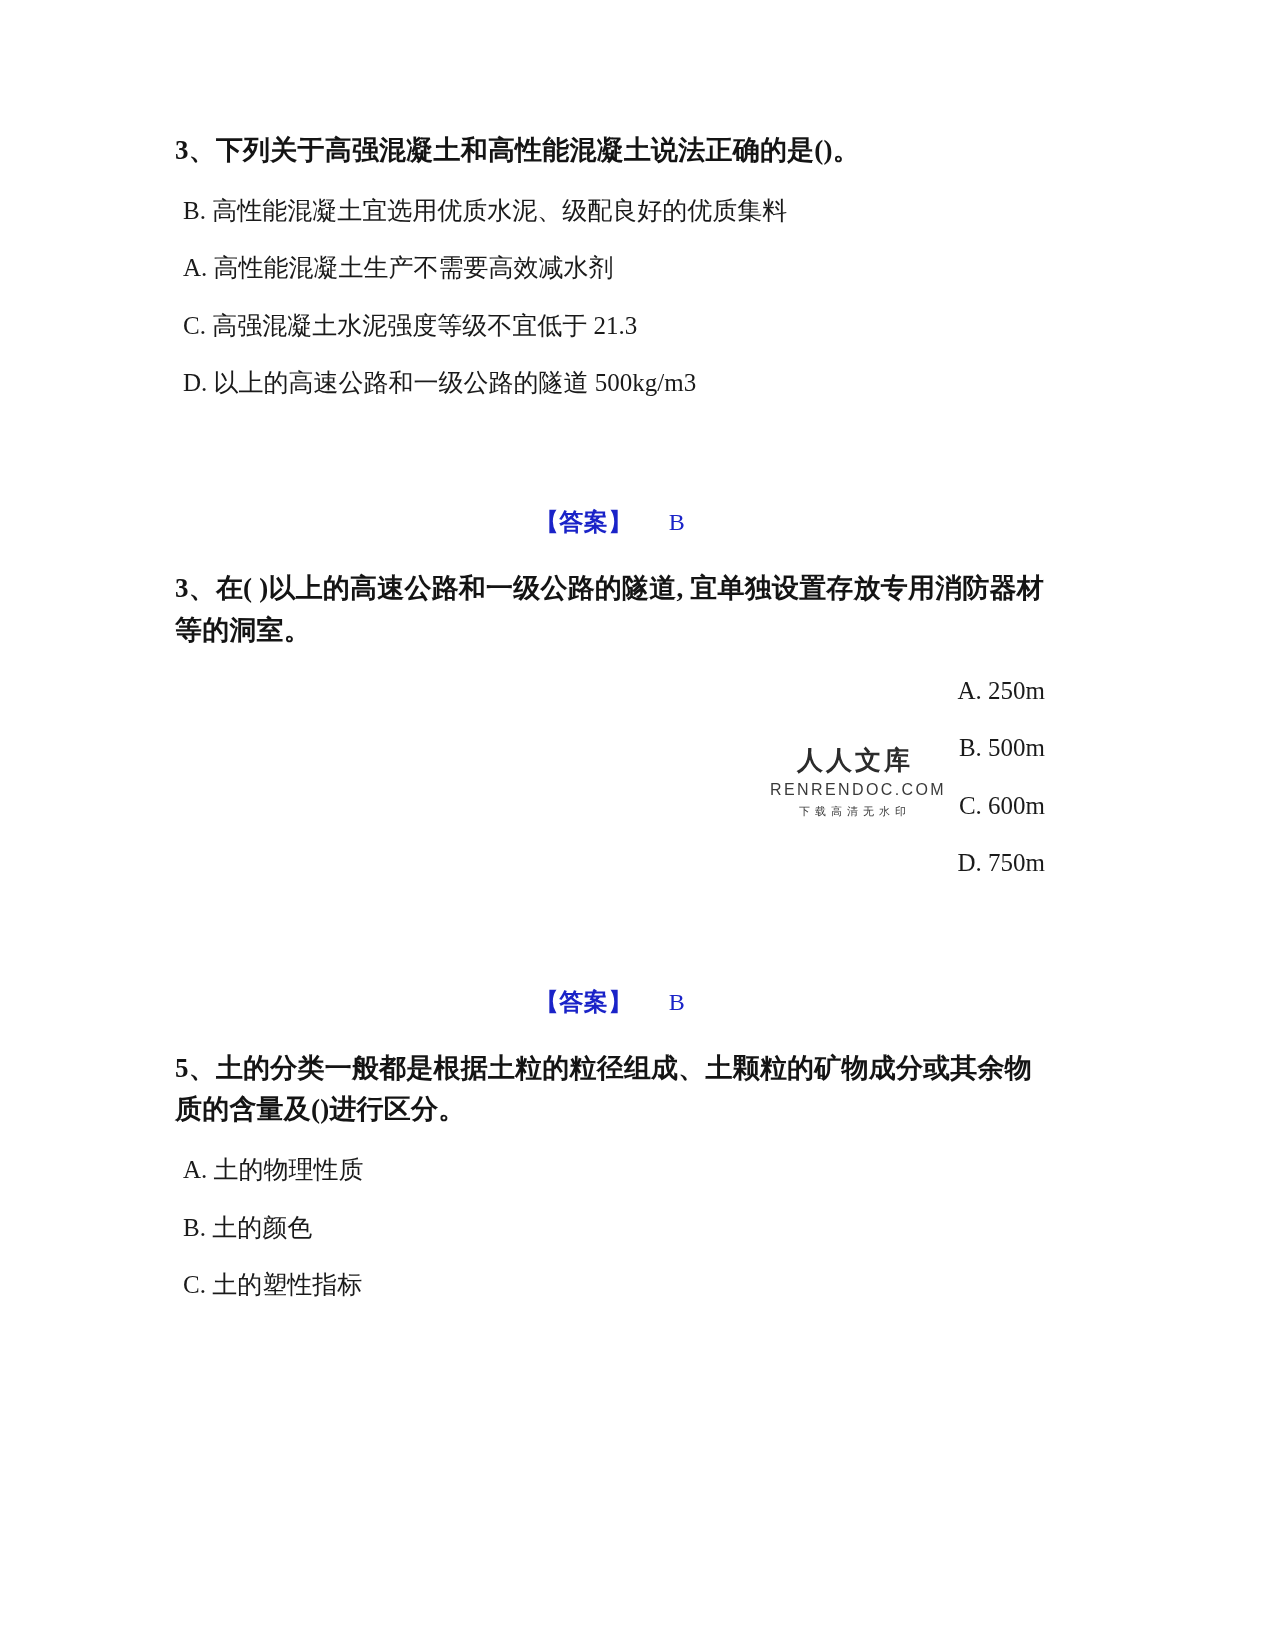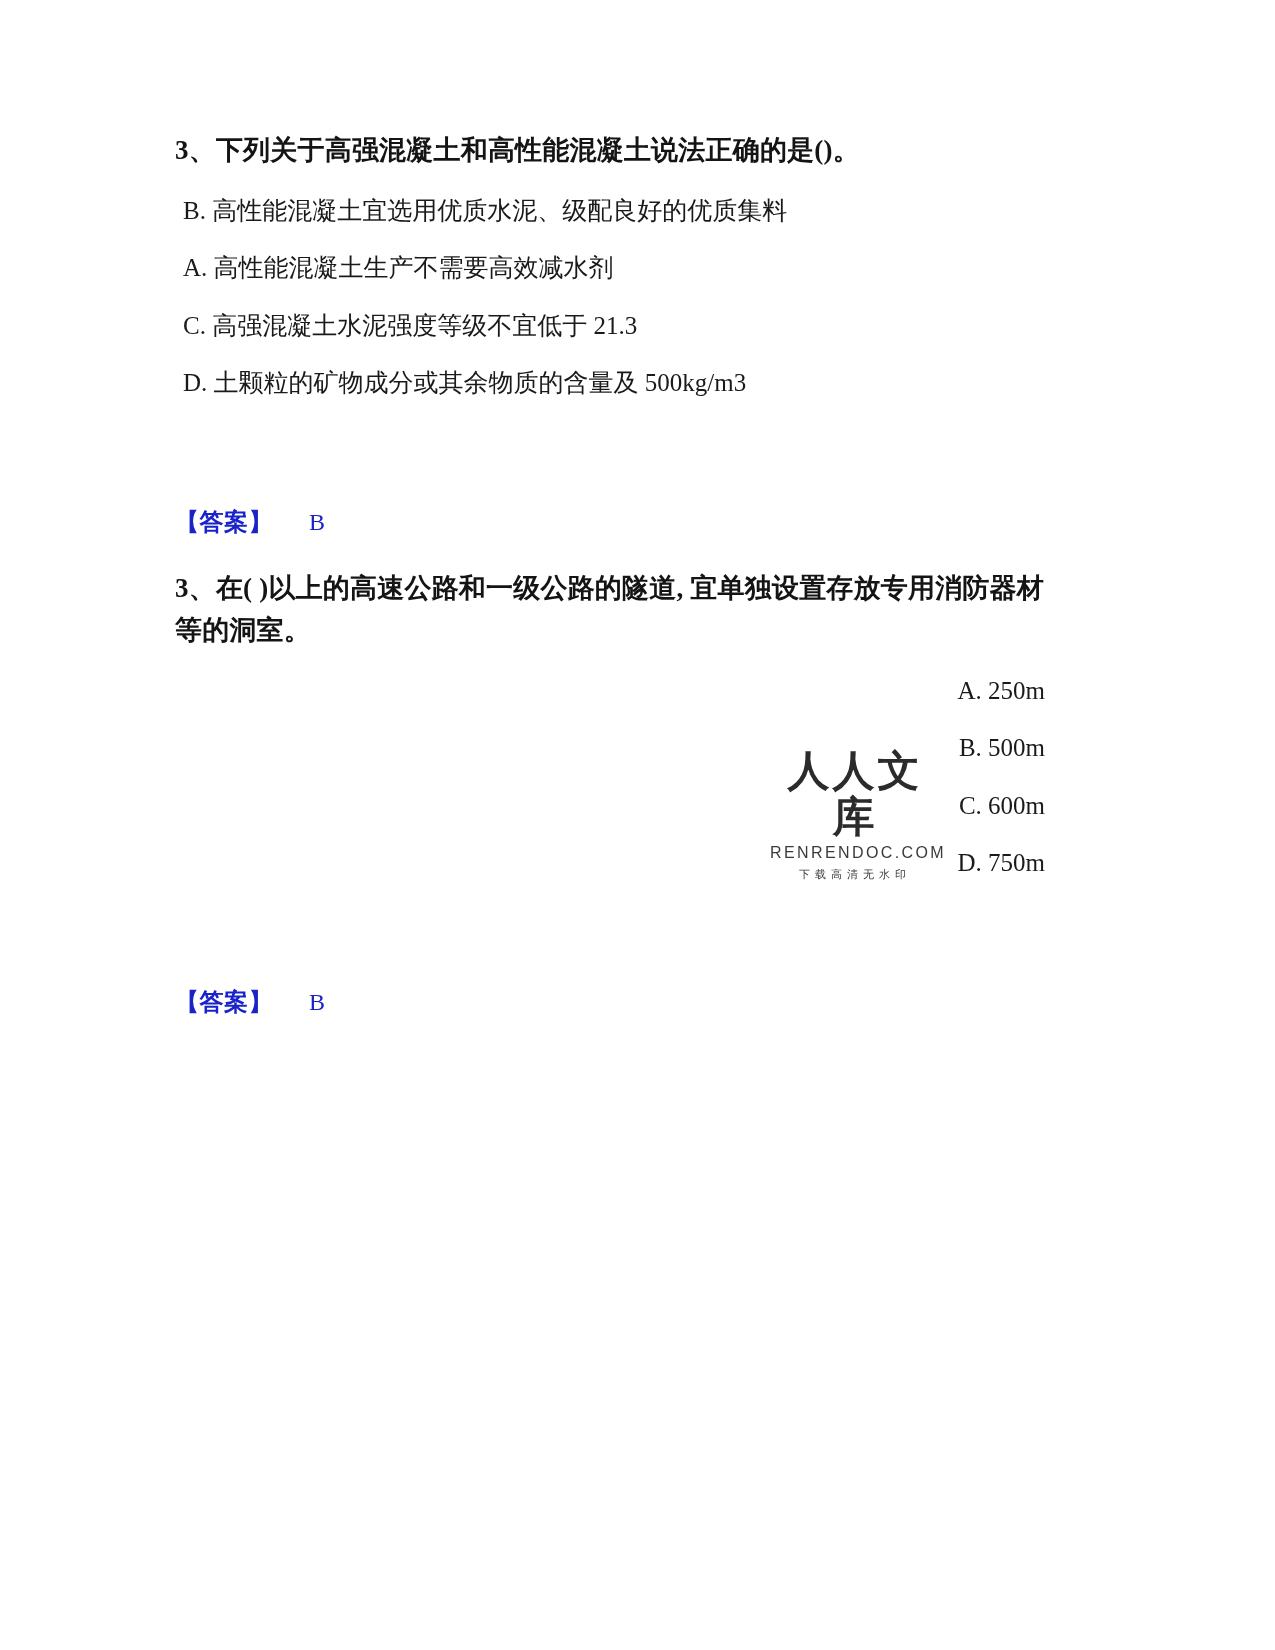--- a/index.html
+++ b/index.html
@@ -46,41 +46,42 @@
     color: #1a1a1a;
     margin: 20px 0 0 8px;
     font-weight: 500;
   }
   .answer-row {
     margin-top: 0;
     font-size: 24px;
     color: #1a23c8;
     font-weight: 700;
     letter-spacing: 0.5px;
+    text-align: center;
   }
   .answer-row .ans-val {
     font-weight: 400;
     margin-left: 36px;
     font-family: "Liberation Serif", serif;
   }
 
   .gap-lg { height: 104px; }
   .gap-sm { height: 30px; }
 
   .watermark {
     position: absolute;
     left: 770px;
     top: 748px;
     width: 170px;
     text-align: center;
     user-select: none;
   }
   .wm-main {
-    font-family: Liberation Serif, serif;
-    font-size: 42px;
+    font-family: Liberation Mono, monospace;
+    font-size: 26px;
     font-weight: 700;
     color: #2b2b2b;
     letter-spacing: 3px;
     line-height: 1.1;
   }
   .wm-sub {
     font-family: "Liberation Sans", sans-serif;
     font-size: 16px;
     color: #3a3a3a;
     letter-spacing: 2.4px;
@@ -103,21 +104,21 @@
 <body>
 
 <div class="page">
   <div class="content">
 
     <div class="q-block">
       <p class="q-stem">3、下列关于高强混凝土和高性能混凝土说法正确的是()。</p>
       <p class="opt">B. 高性能混凝土宜选用优质水泥、级配良好的优质集料</p>
       <p class="opt">A. 高性能混凝土生产不需要高效减水剂</p>
       <p class="opt">C. 高强混凝土水泥强度等级不宜低于 21.3</p>
-      <p class="opt">D. 土颗粒的矿物成分或其余物质的含量及 500kg/m3</p>
+      <p class="opt">D. 以上的高速公路和一级公路的隧道 500kg/m3</p>
     </div>
 
     <div class="gap-lg"></div>
 
     <div class="answer-row">
       <span>【答案】</span><span class="ans-val">B</span>
     </div>
 
     <div class="gap-sm"></div>
 
@@ -130,20 +131,26 @@
     </div>
 
     <div class="gap-lg"></div>
 
     <div class="answer-row">
       <span>【答案】</span><span class="ans-val">B</span>
     </div>
 
     <div class="gap-sm"></div>
 
+    <div class="q-block">
+      <p class="q-stem">5、土的分类一般都是根据土粒的粒径组成、土颗粒的矿物成分或其余物质的含量及()进行区分。</p>
+      <p class="opt">A. 土的物理性质</p>
+      <p class="opt">B. 土的颜色</p>
+      <p class="opt">C. 土的塑性指标</p>
+    </div>
 
   </div>
 
   <div class="watermark">
     <div class="wm-main">人人文库</div>
     <div class="wm-sub">RENRENDOC.COM</div>
     <div class="wm-sub2">下载高清无水印</div>
   </div>
 </div>
 

